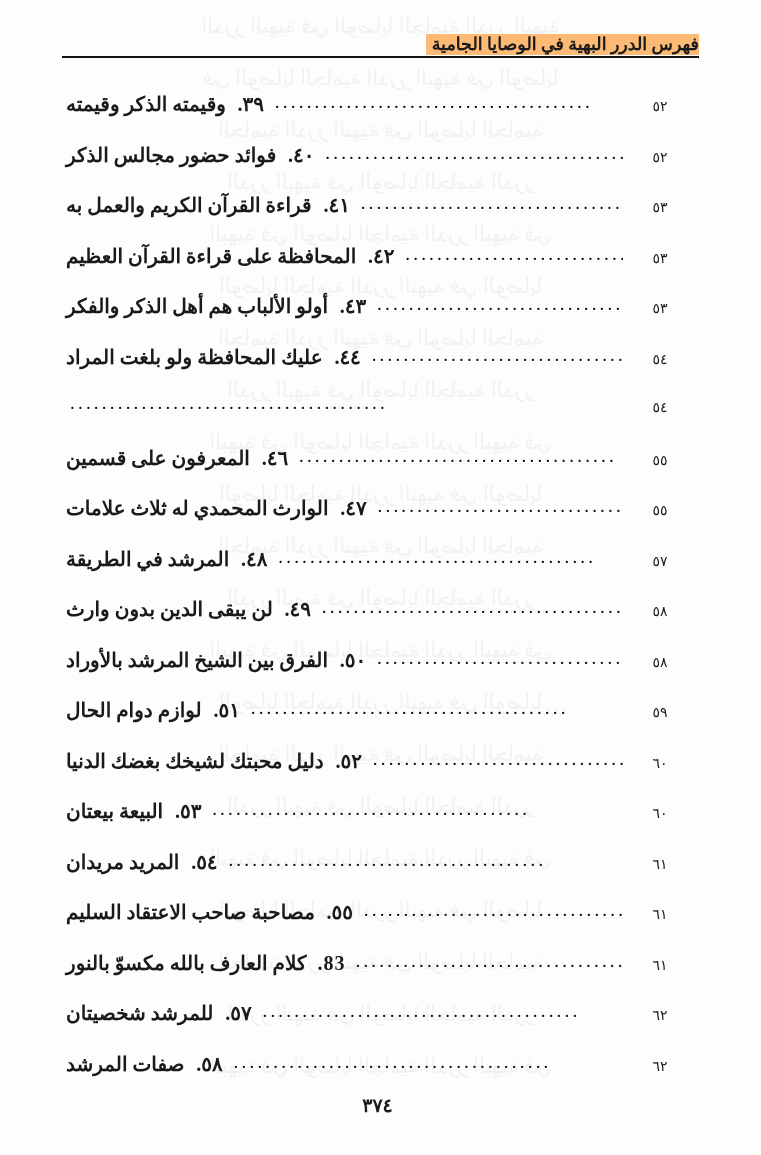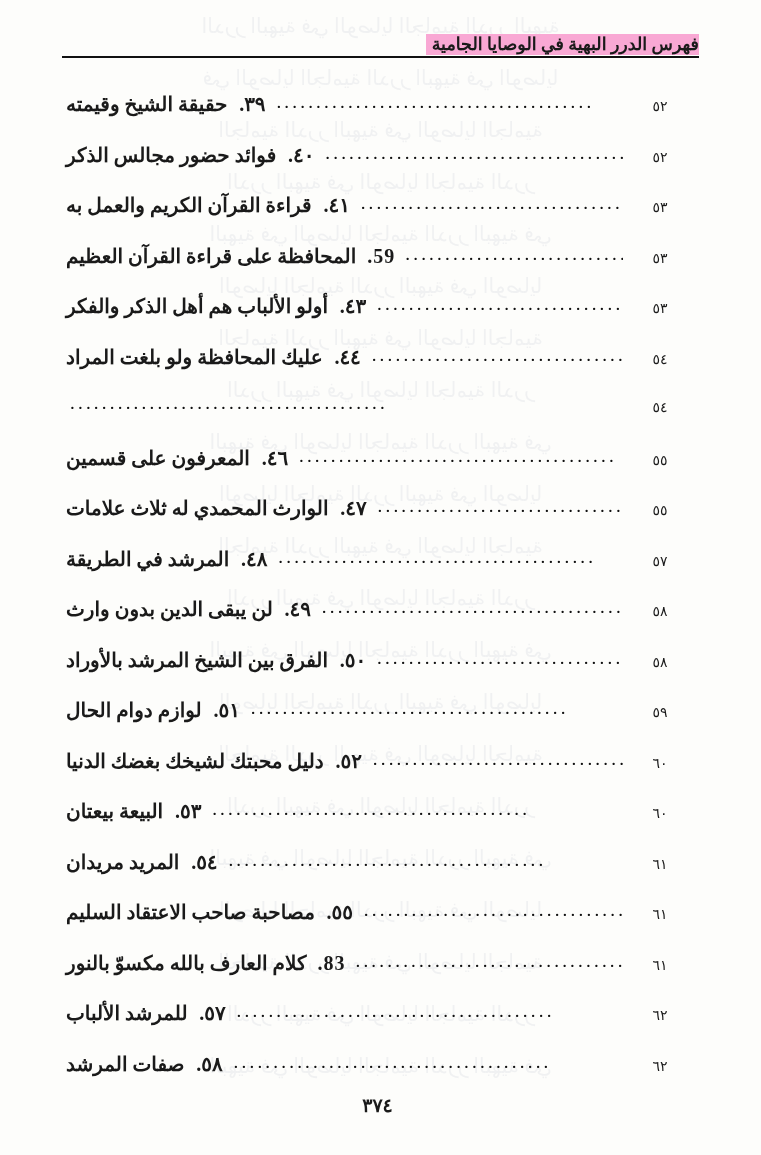--- a/index.html
+++ b/index.html
@@ -40,21 +40,21 @@
     left: 62px;
     height: 34px;
   }
   .header-title {
     position: absolute;
     right: 0;
     top: 0;
     font-size: 17.5px;
     font-weight: 600;
     white-space: nowrap;
-    background: #f9a8d4;
+    background: #fdba74;
     padding-left: 6px;
     z-index: 2;
     margin-left: 8px;
   }
   .header-rule {
     position: absolute;
     right: 0;
     left: 0;
     top: 22px;
     border-bottom: 2.2px solid #111;
@@ -151,39 +151,39 @@
   <div class="header">
     <div class="header-title">فهرس الدرر البهية في الوصايا الجامية</div>
     <div class="header-rule"></div>
   </div>
 
   <div class="toc">
 
     <div class="toc-row">
       <div class="toc-num">٥٢</div>
       <div class="toc-dots">........................................</div>
-      <div class="toc-title"><span class="toc-index">٣٩.</span> <span>حقيقة الشيخ وقيمته</span></div>
+      <div class="toc-title"><span class="toc-index">٣٩.</span> <span>وقيمته الذكر وقيمته</span></div>
     </div>
 
     <div class="toc-row">
       <div class="toc-num">٥٢</div>
       <div class="toc-dots">........................................</div>
       <div class="toc-title"><span class="toc-index">٤٠.</span> <span>فوائد حضور مجالس الذكر</span></div>
     </div>
 
     <div class="toc-row">
       <div class="toc-num">٥٣</div>
       <div class="toc-dots">........................................</div>
       <div class="toc-title"><span class="toc-index">٤١.</span> <span>قراءة القرآن الكريم والعمل به</span></div>
     </div>
 
     <div class="toc-row">
       <div class="toc-num">٥٣</div>
       <div class="toc-dots">........................................</div>
-      <div class="toc-title"><span class="toc-index">59.</span> <span>المحافظة على قراءة القرآن العظيم</span></div>
+      <div class="toc-title"><span class="toc-index">٤٢.</span> <span>المحافظة على قراءة القرآن العظيم</span></div>
     </div>
 
     <div class="toc-row">
       <div class="toc-num">٥٣</div>
       <div class="toc-dots">........................................</div>
       <div class="toc-title"><span class="toc-index">٤٣.</span> <span>أولو الألباب هم أهل الذكر والفكر</span></div>
     </div>
 
     <div class="toc-row">
       <div class="toc-num">٥٤</div>
@@ -258,21 +258,21 @@
 
     <div class="toc-row">
       <div class="toc-num">٦١</div>
       <div class="toc-dots">........................................</div>
       <div class="toc-title"><span class="toc-index">83.</span> <span>كلام العارف بالله مكسوّ بالنور</span></div>
     </div>
 
     <div class="toc-row">
       <div class="toc-num">٦٢</div>
       <div class="toc-dots">........................................</div>
-      <div class="toc-title"><span class="toc-index">٥٧.</span> <span>للمرشد الألباب</span></div>
+      <div class="toc-title"><span class="toc-index">٥٧.</span> <span>للمرشد شخصيتان</span></div>
     </div>
 
     <div class="toc-row">
       <div class="toc-num">٦٢</div>
       <div class="toc-dots">........................................</div>
       <div class="toc-title"><span class="toc-index">٥٨.</span> <span>صفات المرشد</span></div>
     </div>
 
   </div>
 

